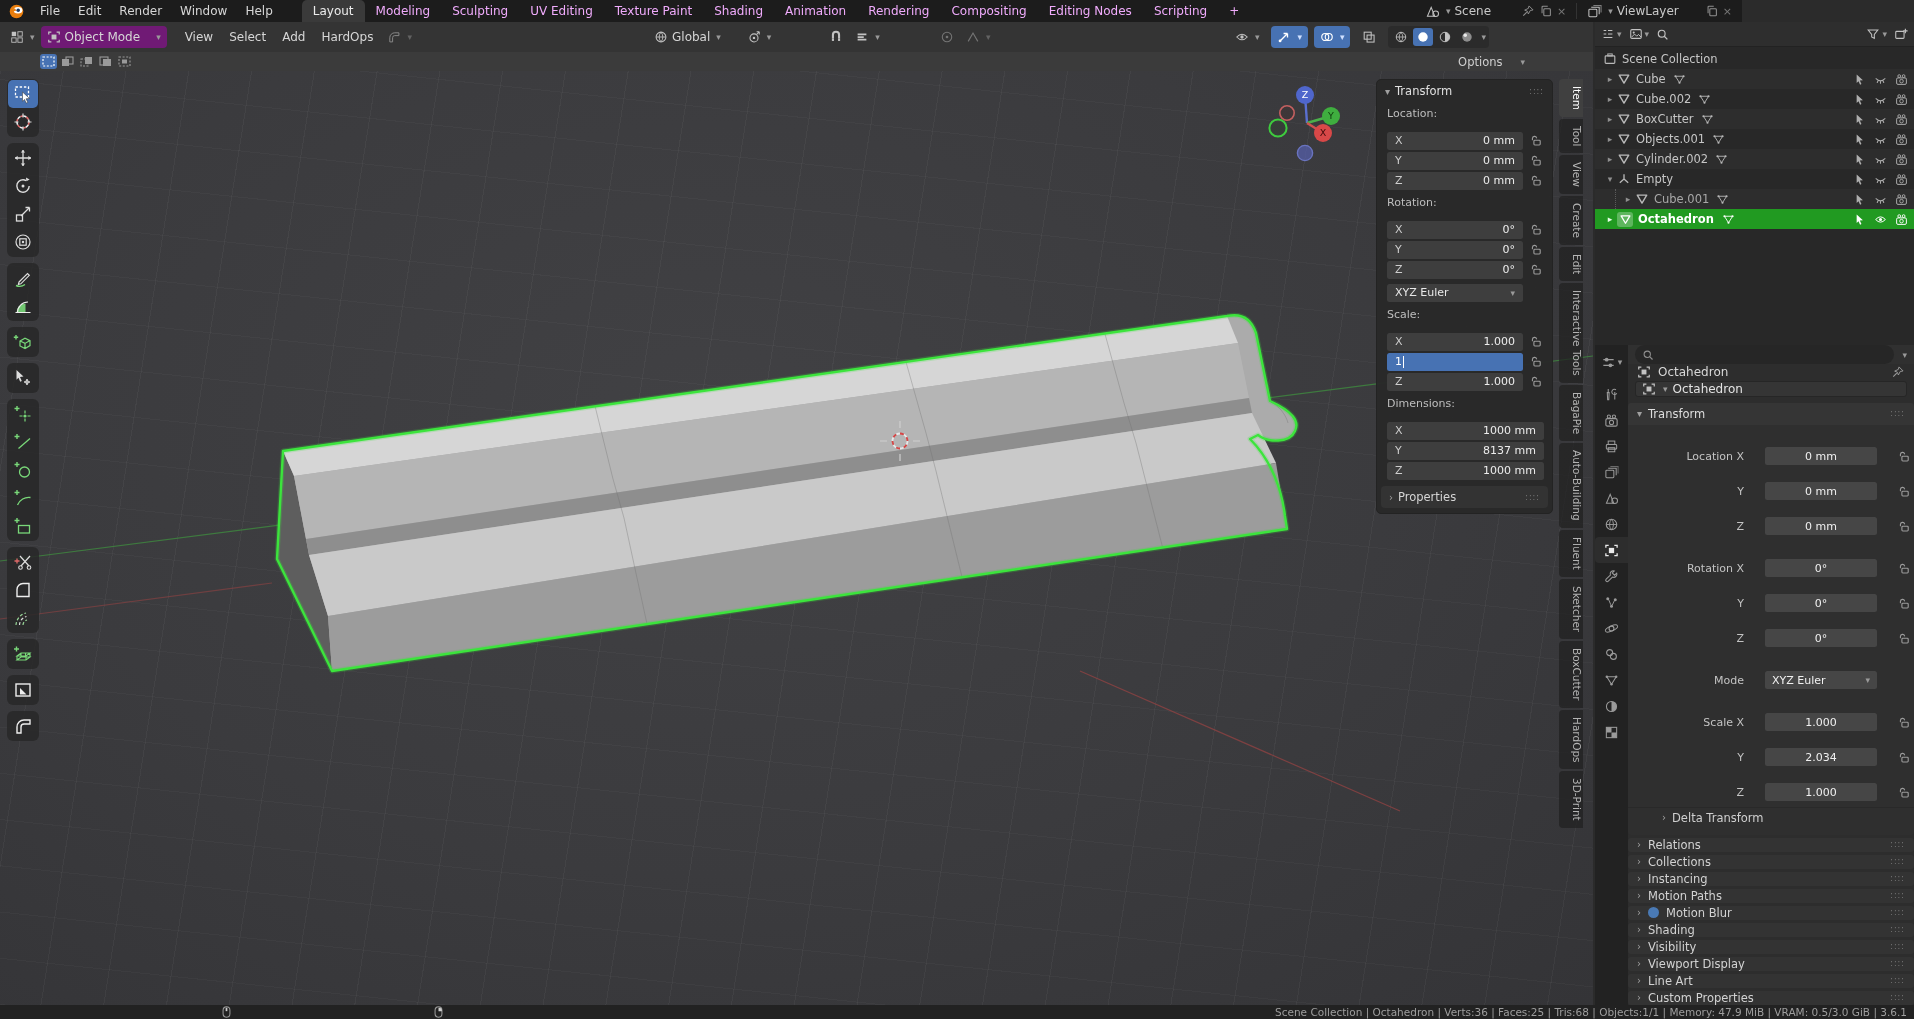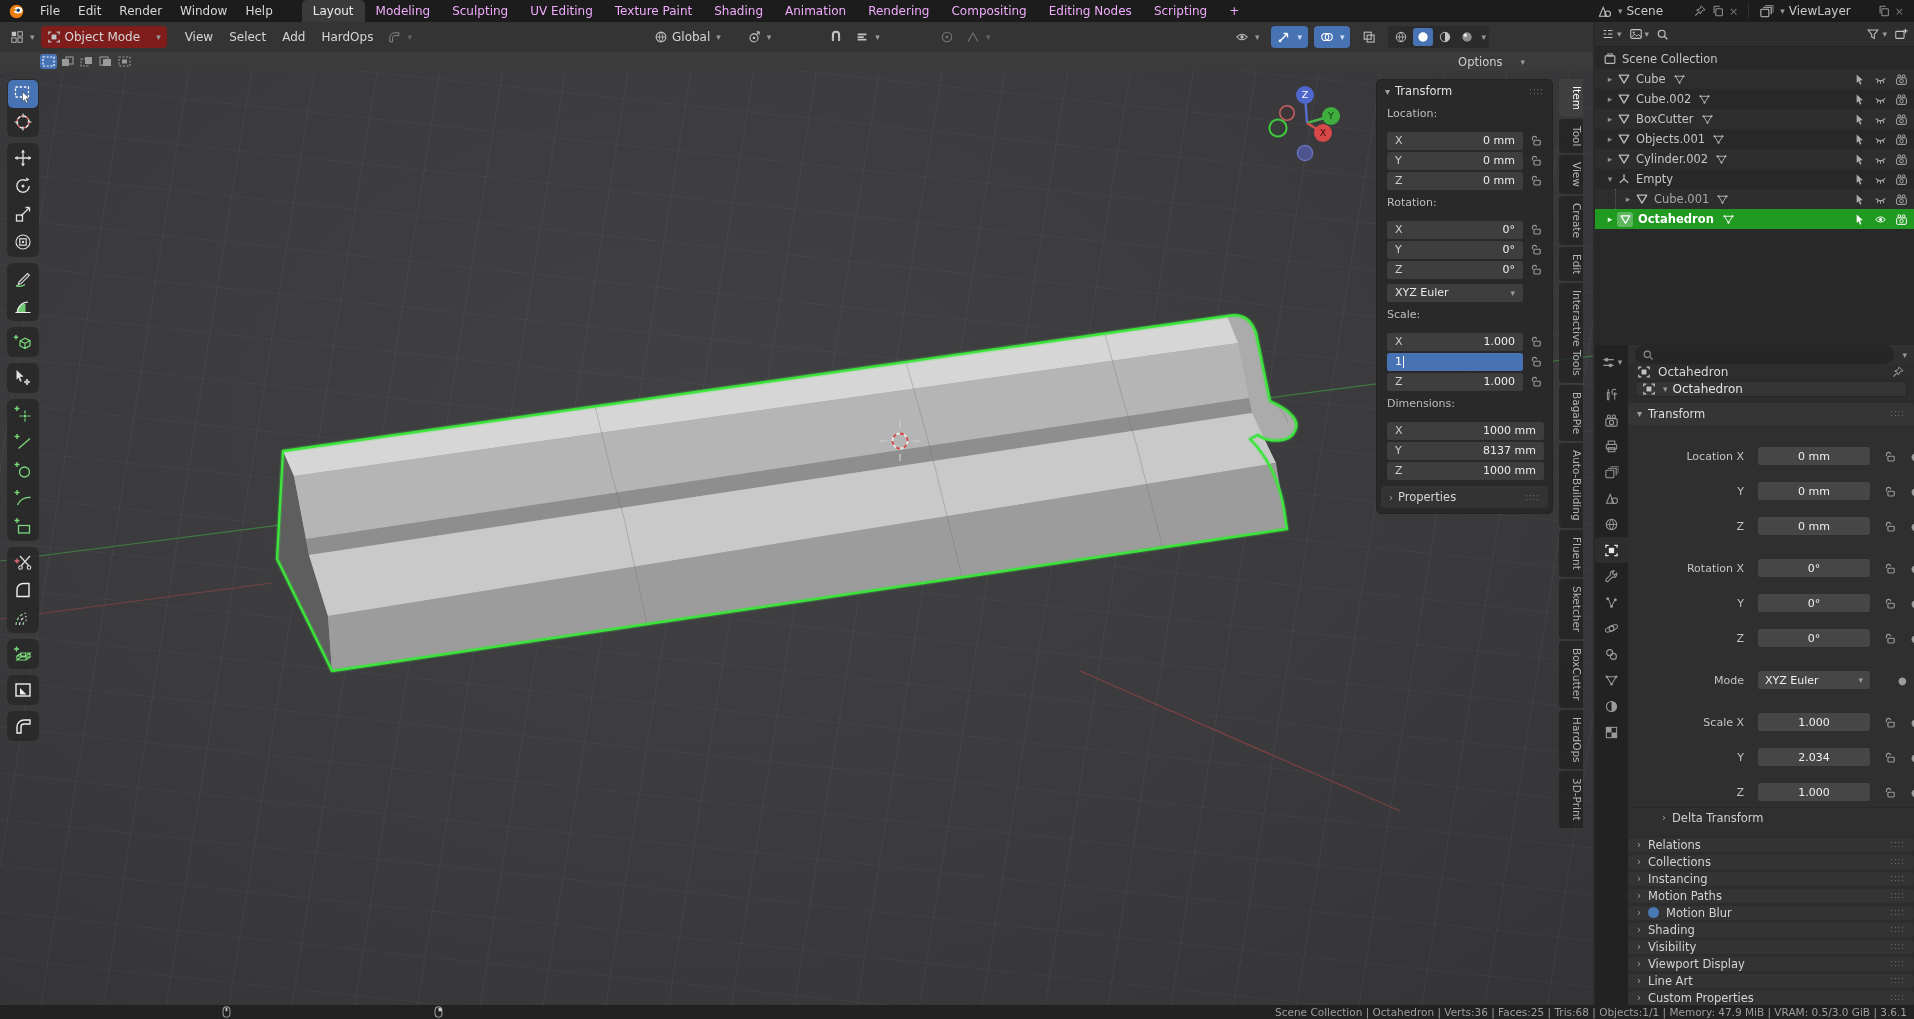--- a/index.html
+++ b/index.html
@@ -2,34 +2,34 @@
 <html><head>
 <meta charset="utf-8">
 <style>
 *{box-sizing:border-box;margin:0;padding:0}
 html,body{width:1914px;height:1019px;overflow:hidden;background:#2b2b2b;
   font-family:"DejaVu Sans","Liberation Sans",sans-serif;color:#c9c9c9;font-size:12px}
 svg{display:block}
 .ic{flex:none;display:inline-flex;align-items:center;justify-content:center;color:#c2c2c2}
 .dd{font-size:9px;color:#9a9a9a;margin-left:2px}
 
-#topbar{position:absolute;left:0;top:0;width:1914px;height:22px;background:#1c1c1c;display:flex;align-items:stretch;z-index:60}
+#topbar{position:absolute;left:0;top:0;width:1742px;height:22px;background:#1c1c1c;display:flex;align-items:stretch;z-index:60}
 .logo{display:flex;align-items:center;padding:0 6px 0 8px}
 .menu-item{padding:0 9px;display:flex;align-items:center;color:#d6d6d6}
 .ws-tabs{display:flex;align-items:stretch;margin-left:20px}
 .ws-tab{padding:0 11px;display:flex;align-items:center;color:#f0abfc;border-radius:5px 5px 0 0}
 .ws-tab.active{background:#3a3a3a;color:#ececec}
 .tb-right{position:absolute;right:4px;top:0;height:22px;display:flex;align-items:center;gap:4px}
 .tb-block{display:flex;align-items:center;gap:4px;padding:0 6px;height:22px}
 .tb-sep{width:1px;height:16px;background:#333}
 .dimx{color:#777;font-size:11px}
 
 #vheader{position:absolute;left:0;top:22px;width:1593px;height:30px;background:#343434;display:flex;align-items:center;z-index:55}
 .hbtn{height:22px;display:flex;align-items:center;gap:4px;padding:0 6px;border-radius:4px;color:#d6d6d6}
-.hbtn.field{background:#7f1d1d}
+.hbtn.field{background:#701a75}
 .hbtn.toggled{background:#4772b3;color:#fff}
 .hbtn.disabled{opacity:.45}
 .hmenu{padding:0 8px;color:#d6d6d6}
 #hcenter{position:absolute;left:648px;top:4px;display:flex;align-items:center}
 #hright{position:absolute;right:104px;top:4px;display:flex;align-items:center;gap:6px}
 .shadegrp{display:flex;align-items:center;background:#2b2b2b;border-radius:4px;padding:0 3px;height:22px;gap:2px}
 .shadebtn{width:20px;height:18px;display:flex;align-items:center;justify-content:center;border-radius:3px}
 .shadebtn.toggled{background:#4772b3}
 #toolsettings{position:absolute;left:0;top:52px;width:1593px;height:19px;background:#3b3b3b;display:flex;align-items:center;z-index:55}
 .selmode{width:17px;height:15px;border-radius:3px;margin-right:2px;display:flex;align-items:center;justify-content:center}
@@ -88,21 +88,21 @@
 #prop-tabs{width:33px;background:#222222;display:flex;flex-direction:column;align-items:stretch;padding-top:4px}
 .ptab{height:26px;display:flex;align-items:center;justify-content:center;color:#9b9b9b}
 .ptab.active{background:#2d2d2d;color:#e9e9e9;border-radius:4px 0 0 4px}
 #prop-main{flex:1;display:flex;flex-direction:column;overflow:hidden}
 #prop-search{height:27px;background:#303030;display:flex;align-items:center;padding:0 7px;gap:6px}
 .searchfield{flex:1;height:19px;background:#262626;border-radius:10px;display:flex;align-items:center;padding:0 7px;color:#8f8f8f}
 #prop-crumb{height:27px;display:flex;align-items:center;padding:0 9px;gap:7px;color:#d8d8d8}
 #prop-name{height:25px;margin:1px 7px 6px;background:#353535;border:1px solid #262626;border-radius:3px;display:flex;align-items:center;padding:0 6px;gap:5px;color:#e3e3e3}
 .psec-h{height:22px;background:#353535;display:flex;align-items:center;gap:6px;padding:0 9px;color:#dedede;font-size:11.5px;border-radius:3px 3px 0 0}
 #transform-body{background:#2f2f2f;padding:6px 0 7px;border-radius:0 0 3px 3px}
-.pr-row{display:flex;align-items:center;height:19px;margin:16px 8px 1px 0;gap:14px}
+.pr-row{display:flex;align-items:center;height:19px;margin:16px 8px 1px 0;gap:21px}
 .pr-label{width:116px;text-align:right;color:#c3c3c3;font-size:11px;flex:none}
 .pr-field{width:112px;height:18px;background:#464646;border-radius:2.5px;display:flex;align-items:center;justify-content:center;font-size:11px;color:#f0f0f0;flex:none}
 .pr-field.dropdown{justify-content:flex-start;padding:0 7px}
 .pr-field.dropdown .dd{margin-left:auto}
 .dot{width:14px;text-align:center;color:#9d9d9d;font-size:10px}
 .spacer19{height:6px}
 .delta-row{height:21px;display:flex;align-items:center;gap:6px;padding-left:34px;color:#cfcfcf;font-size:11.5px;border-top:1px solid #292929;margin-top:5px}
 .pc-row{height:24px;margin:3px 0 0;background:#333333;display:flex;align-items:center;gap:7px;padding:0 9px;color:#d3d3d3;font-size:11.5px;border-radius:3px}
 .bluedot{width:11px;height:11px;border-radius:50%;background:#4a7ab5}
 

